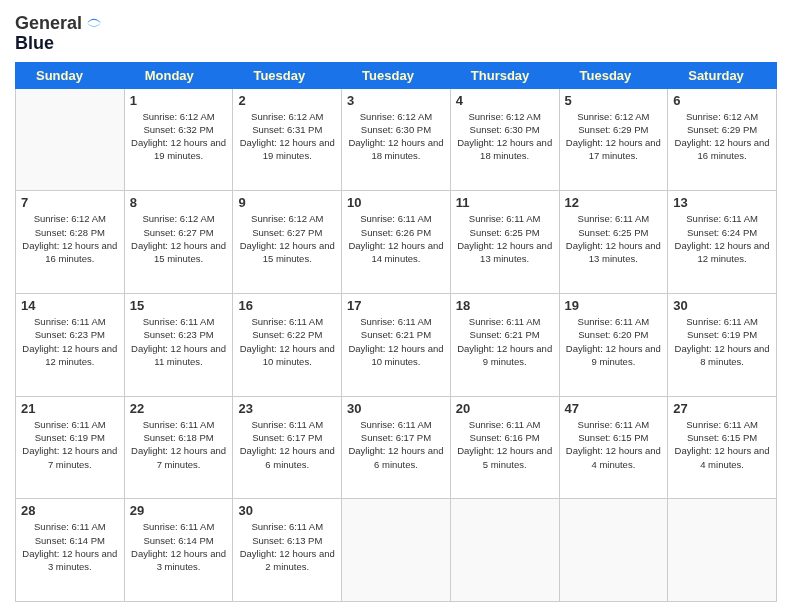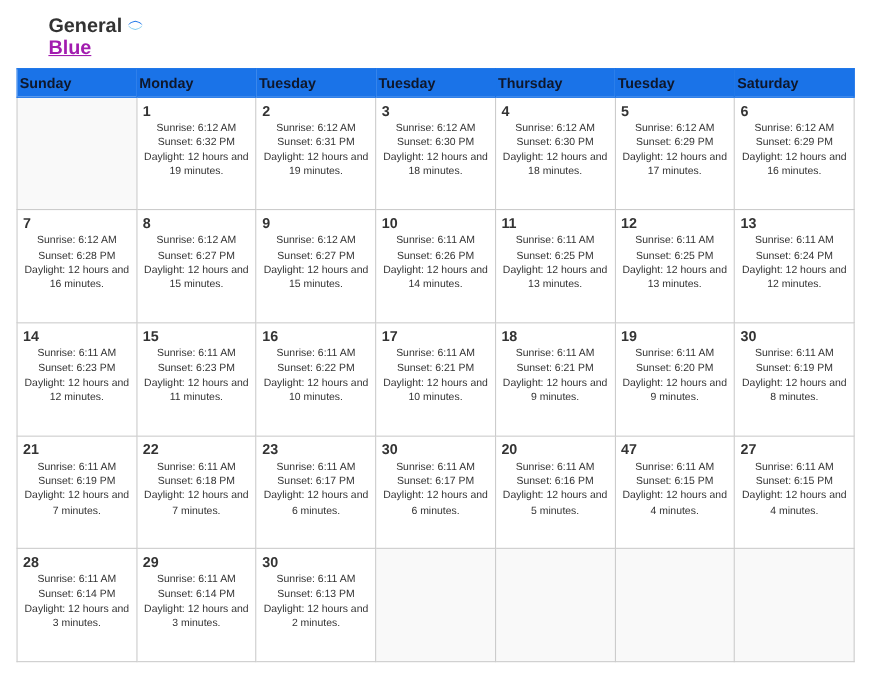--- a/index.html
+++ b/index.html
@@ -26,21 +26,20 @@
     .logo {
       display: flex;
       align-items: center;
       margin-top: 4px;
     }
     .logo-text {
       font-size: 18px;
       font-weight: bold;
       color: #333;
       line-height: 1.1;
-      margin-left: 29px;
     }
     .logo-icon {
       width: 20px;
       height: 20px;
       margin-left: 2px;
       margin-top: -2px;
     }
     .title-block {
       text-align: right;
     }
@@ -54,23 +53,23 @@
       color: #555;
     }
     .calendar {
       width: 100%;
       border-collapse: collapse;
       flex: 1;
       table-layout: fixed;
     }
     .calendar thead th {
       background: #1a73e8;
-      color: #0f172a;
+      color: #fef9c3;
       text-align: left;
-      padding: 5px 2px;
+      padding: 5px 20px;
       font-size: 13px;
       font-weight: bold;
       border: 1px solid #1a73e8;
     }
     .calendar tbody td {
       border: 1px solid #ccc;
       vertical-align: top;
       padding: 4px 5px;
       font-size: 10px;
       color: #333;
@@ -100,21 +99,21 @@
     <div class="logo">
       <div>
         <div style="display:flex;align-items:center;">
           <span class="logo-text">General</span>
           <svg class="logo-icon" viewBox="0 0 24 24" fill="#1a73e8">
             <path d="M4 12 Q12 4 20 12 Q18 8 12 7 Q6 8 4 12Z" fill="#1a73e8"></path>
             <path d="M4 12 Q12 20 20 12 Q18 16 12 17 Q6 16 4 12Z" fill="#4db6e8" opacity="0.7"></path>
           </svg>
         </div>
         <div style="display:flex;">
-          <span class="logo-text" style="color:#a21caf;text-decoration:underline;">Blue</span>
+          <span class="logo-text" style="color:#0f172a;">Blue</span>
         </div>
       </div>
     </div>
     <div class="title-block">
       <div class="month-title"></div>
       <div class="subtitle"></div>
     </div>
   </div>
 
   <table class="calendar">

